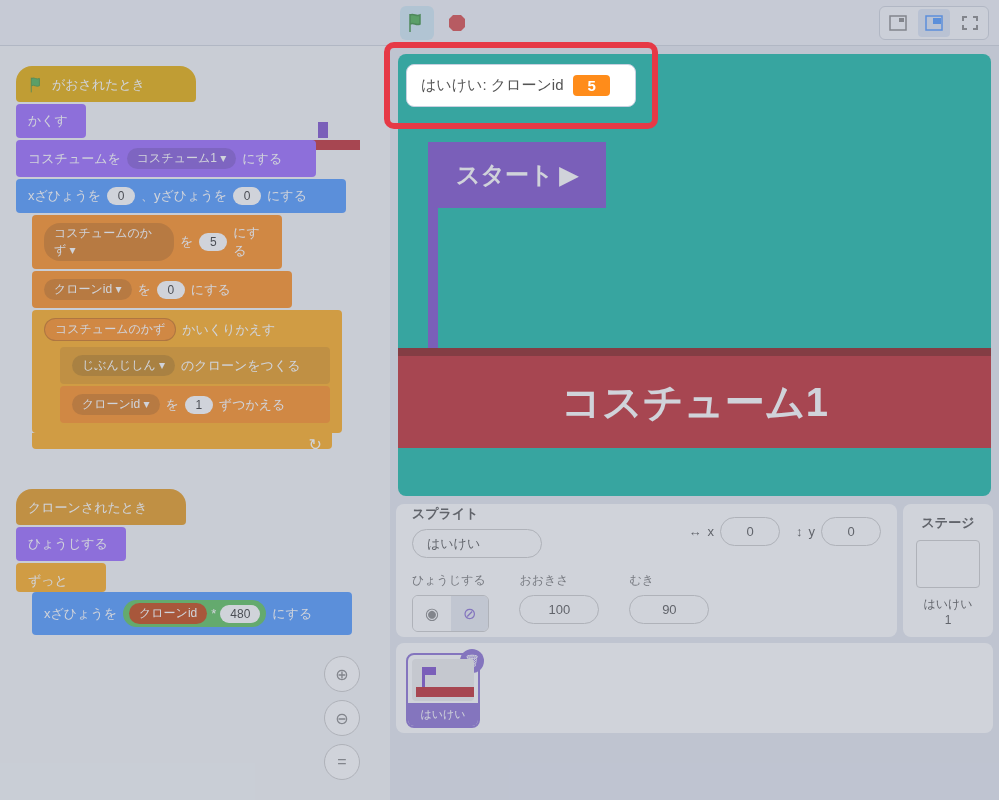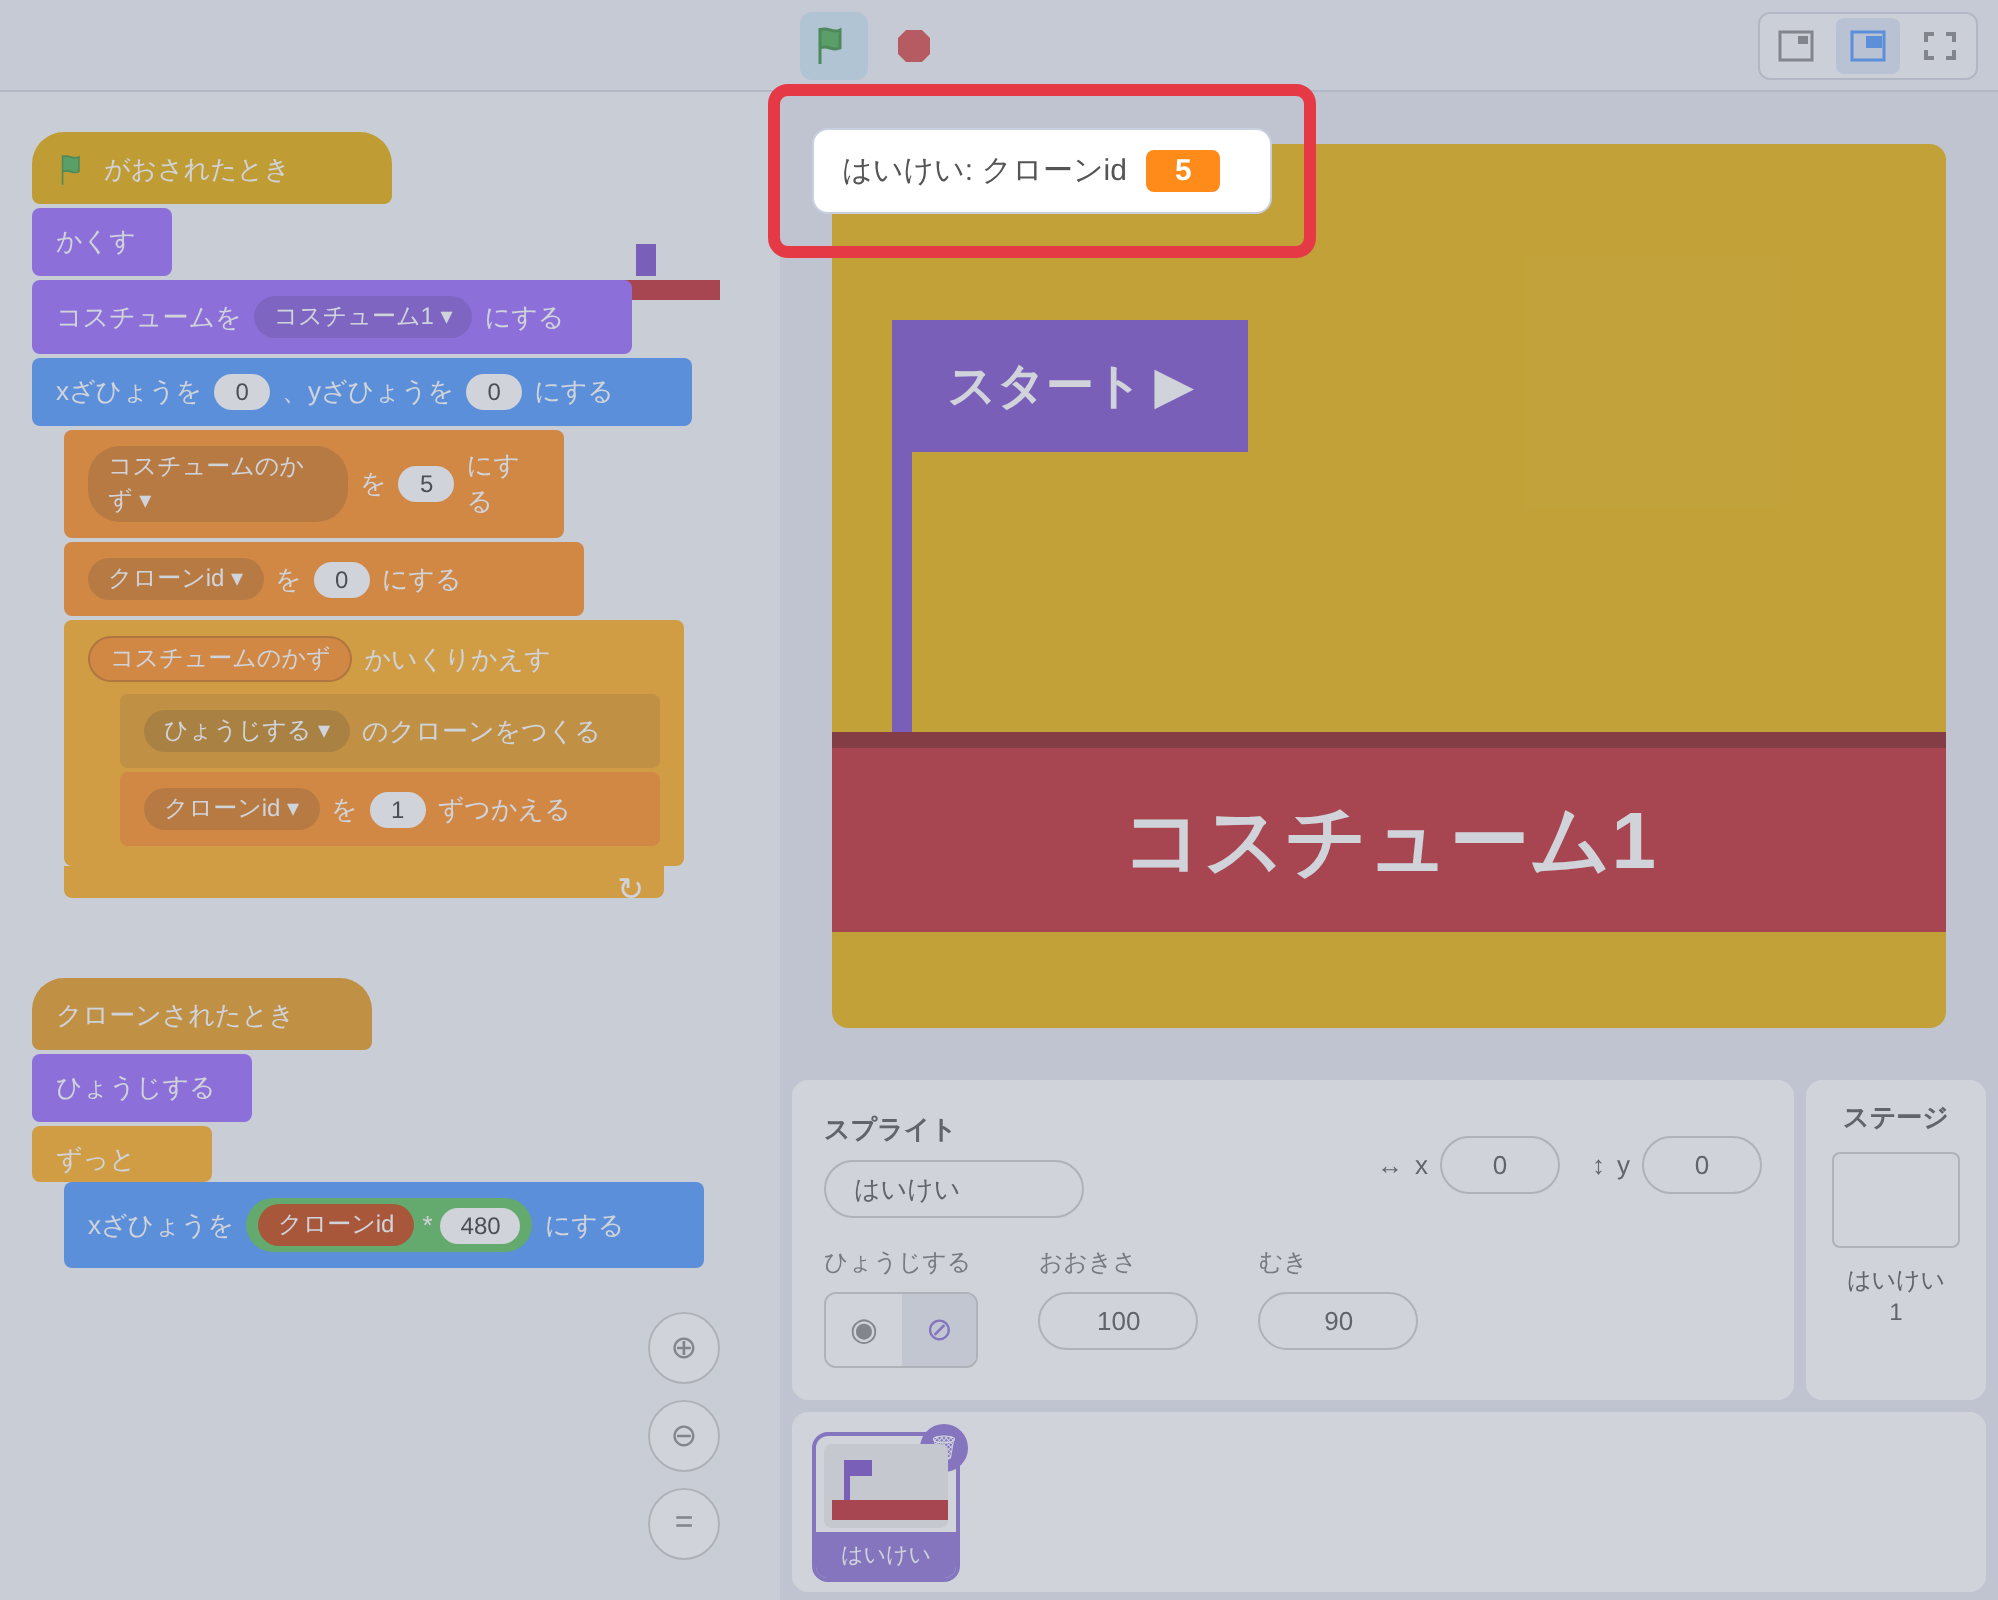--- a/index.html
+++ b/index.html
@@ -28,27 +28,27 @@
 .pill-dd{background:rgba(0,0,0,0.15);border-radius:16px;padding:2px 10px;font-size:12px;color:#fff}
 .nest{margin-left:16px}
 .code-thumb{position:absolute;top:70px;right:30px;width:48px;height:36px}
 .zoom-btns{position:absolute;bottom:20px;right:30px;display:flex;flex-direction:column;gap:8px}
 .zoom-btn{width:36px;height:36px;border-radius:50%;background:#fff;border:1px solid #ccc;display:flex;align-items:center;justify-content:center;color:#888;font-size:16px;cursor:pointer}
 .right-col{flex:1;display:flex;flex-direction:column}
 .stage-wrap{position:relative;padding:6px}
 .highlight-box{position:absolute;top:-4px;left:-6px;border:6px solid #e63946;border-radius:10px;padding:16px;z-index:200}
 .var-monitor{background:#fff;border:1px solid #c8d0e0;border-radius:8px;padding:10px 14px;display:flex;align-items:center;gap:10px;font-size:15px;color:#555;width:230px}
 .var-val{background:#ff8c1a;color:#fff;border-radius:4px;padding:2px 14px;font-weight:bold}
-.stage{background:#eab308;border-radius:8px;margin:20px;height:442px;position:relative;overflow:hidden}
+.stage{background:#14b8a6;border-radius:8px;margin:2px;height:442px;position:relative;overflow:hidden}
 .stage-flag{position:absolute;left:30px;top:88px}
 .stage-flag-rect{width:178px;height:66px;background:#7c4dcc;display:flex;align-items:center;justify-content:center;color:#fff;font-size:24px;font-weight:bold;gap:6px}
 .stage-flag-pole{width:10px;height:210px;background:#7c4dcc}
 .stage-banner{position:absolute;left:0;right:0;top:294px;height:100px;background:#c1272d;display:flex;align-items:center;justify-content:center;color:#fff;font-size:40px;font-weight:bold;border-top:8px solid #8b1a1a}
 .sprite-panel{display:flex;gap:6px;padding:0 6px}
-.sprite-info{flex:1;background:#fff;border-radius:8px;padding:16px 16px}
+.sprite-info{flex:1;background:#fff;border-radius:8px;padding:1px 16px}
 .sprite-row1{display:flex;align-items:center;gap:16px;margin-bottom:14px}
 .sprite-label{font-size:13px;color:#555;font-weight:bold}
 .sprite-input{border:1px solid #ccc;border-radius:16px;padding:6px 14px;font-size:13px;min-width:80px;text-align:center;color:#555}
 .sprite-row2{display:flex;gap:30px;align-items:flex-start}
 .sprite-field{display:flex;flex-direction:column;gap:6px}
 .toggle-grp{display:flex;border:1px solid #ccc;border-radius:6px;overflow:hidden}
 .toggle-btn{padding:8px 12px;background:#fff;color:#888}
 .toggle-btn.off{background:#e8ebf2;color:#8a6fd4}
 .stage-sel{width:90px;background:#fff;border-radius:8px;padding:10px;text-align:center;font-size:13px;color:#555}
 .stage-thumb{width:64px;height:48px;background:#fff;border:1px solid #ccc;border-radius:4px;margin:8px auto}
@@ -139,21 +139,21 @@
             <span class="pill">0</span>
             <span>にする</span>
           </div>
       <div class="b-control-wrap" style="width:310px">
         <div style="display:flex;gap:6px;color:#fff;font-size:13px;align-items:center;margin-bottom:6px">
               <span class="pill-var" style="background:#ff8c1a;border:1px solid rgba(0,0,0,0.2)">コスチュームのかず</span>
               <span>かいくりかえす</span>
             </div>
         <div class="nest">
           <div class="block b-control" style="background:#e6991a">
-                <span class="pill-dd">ひょうじする ▾</span>
+                <span class="pill-dd">じぶんじしん ▾</span>
                 <span>のクローンをつくる</span>
               </div>
           <div class="block b-data">
                 <span class="pill-dd">クローンid ▾</span>
                 <span>を</span>
                 <span class="pill">1</span>
                 <span>ずつかえる</span>
               </div>
         </div>
       </div>

